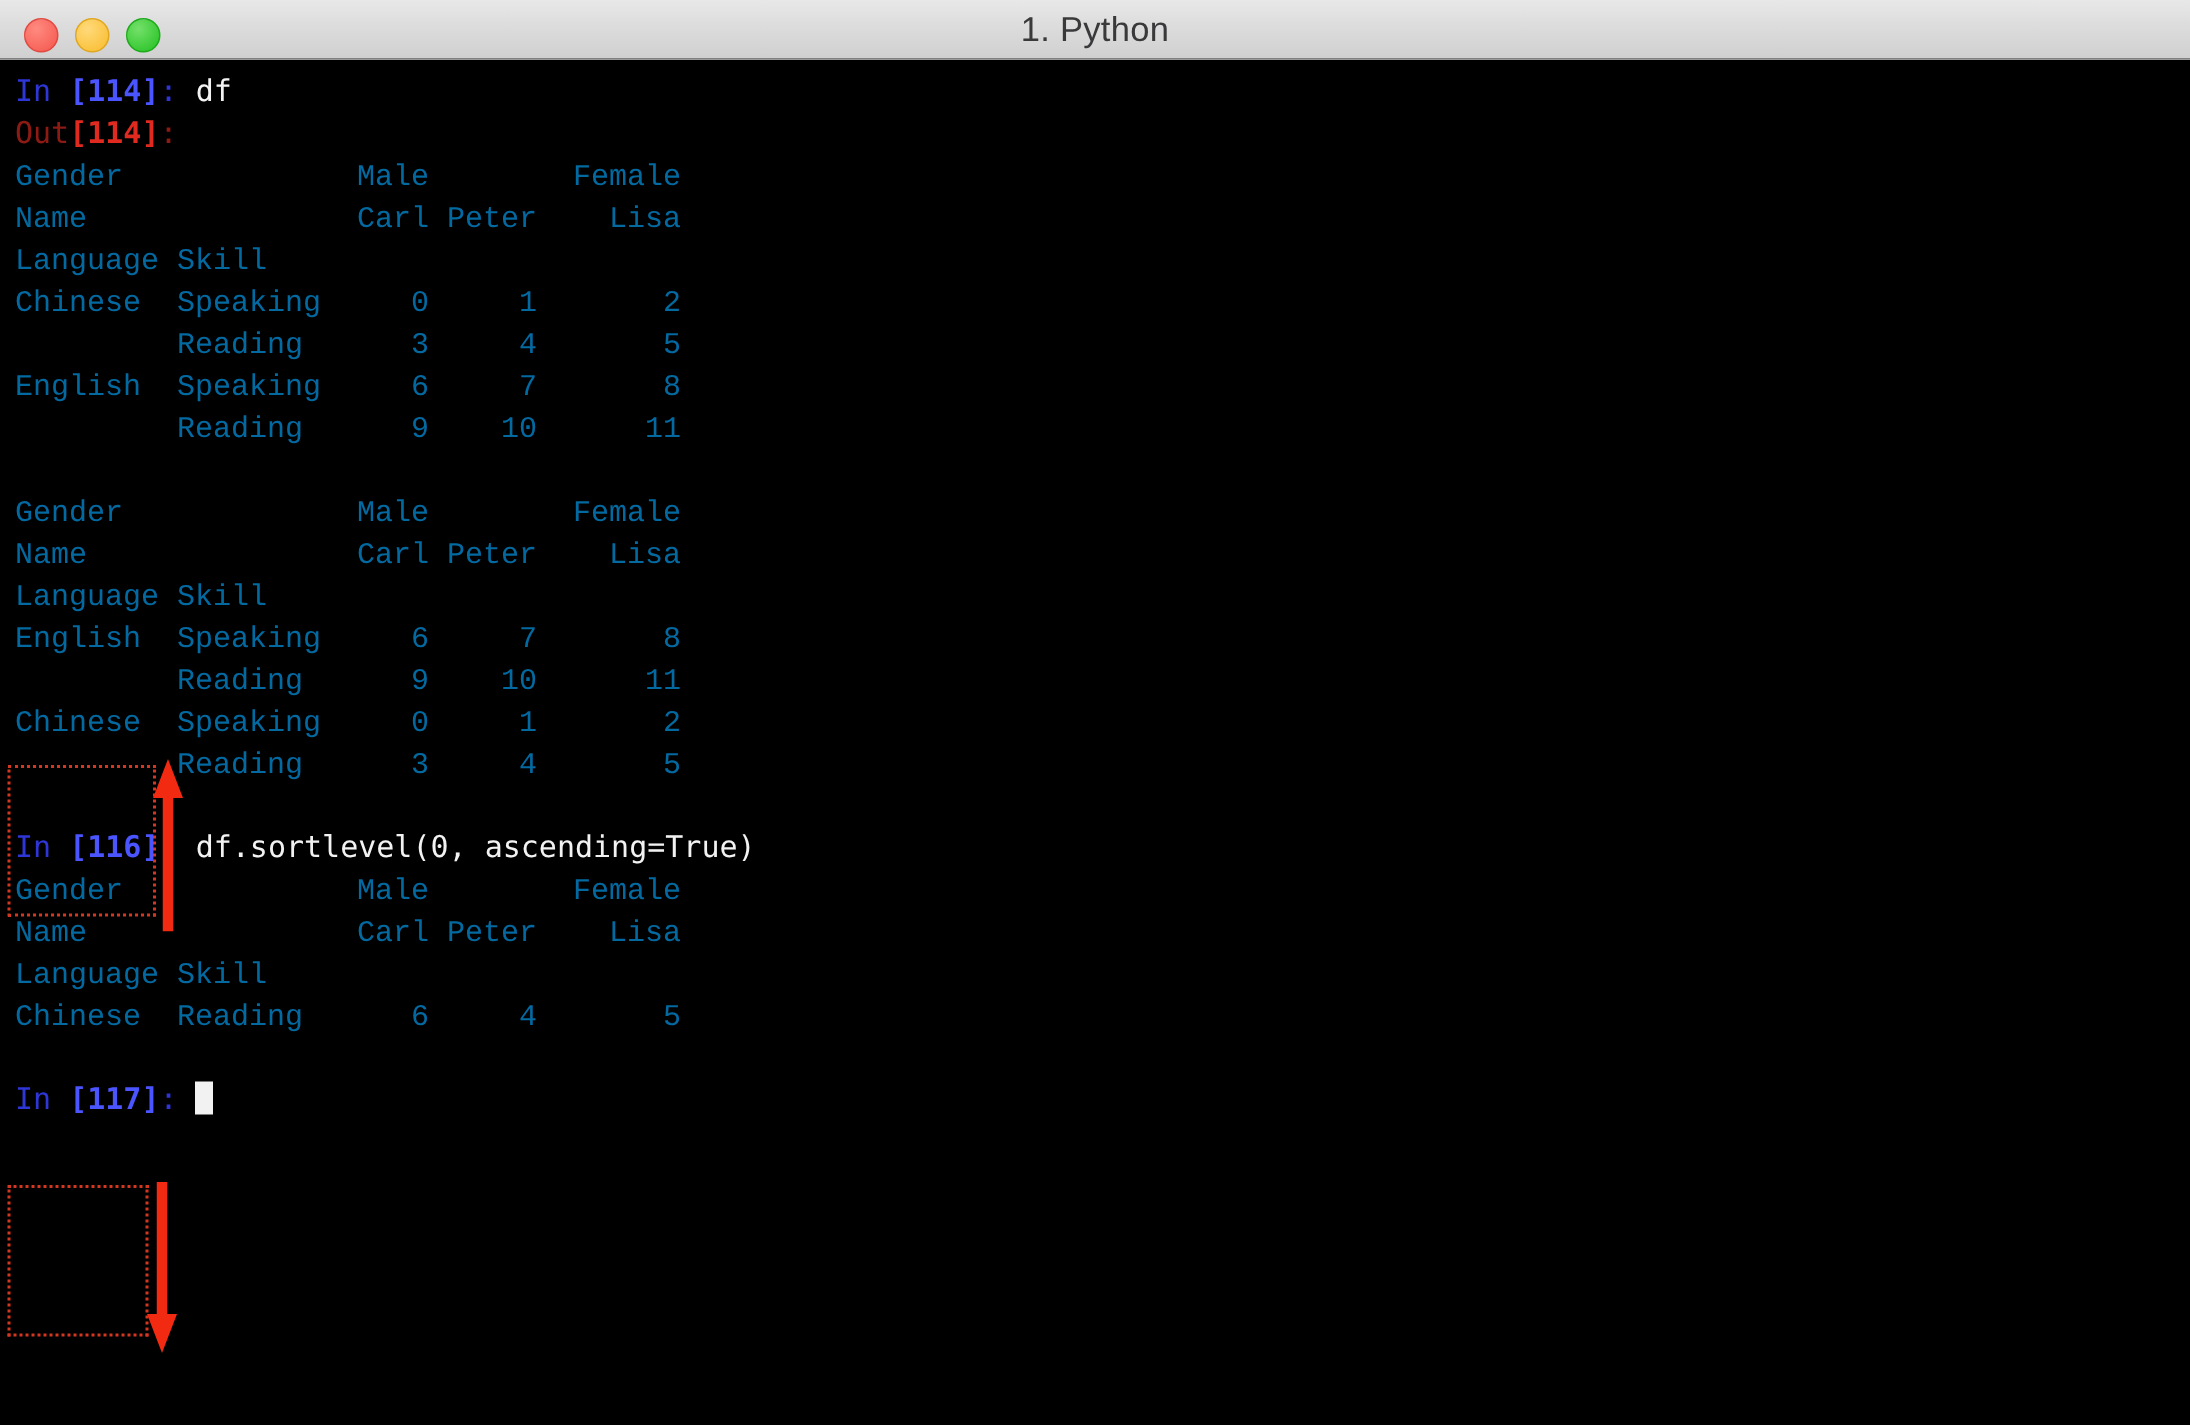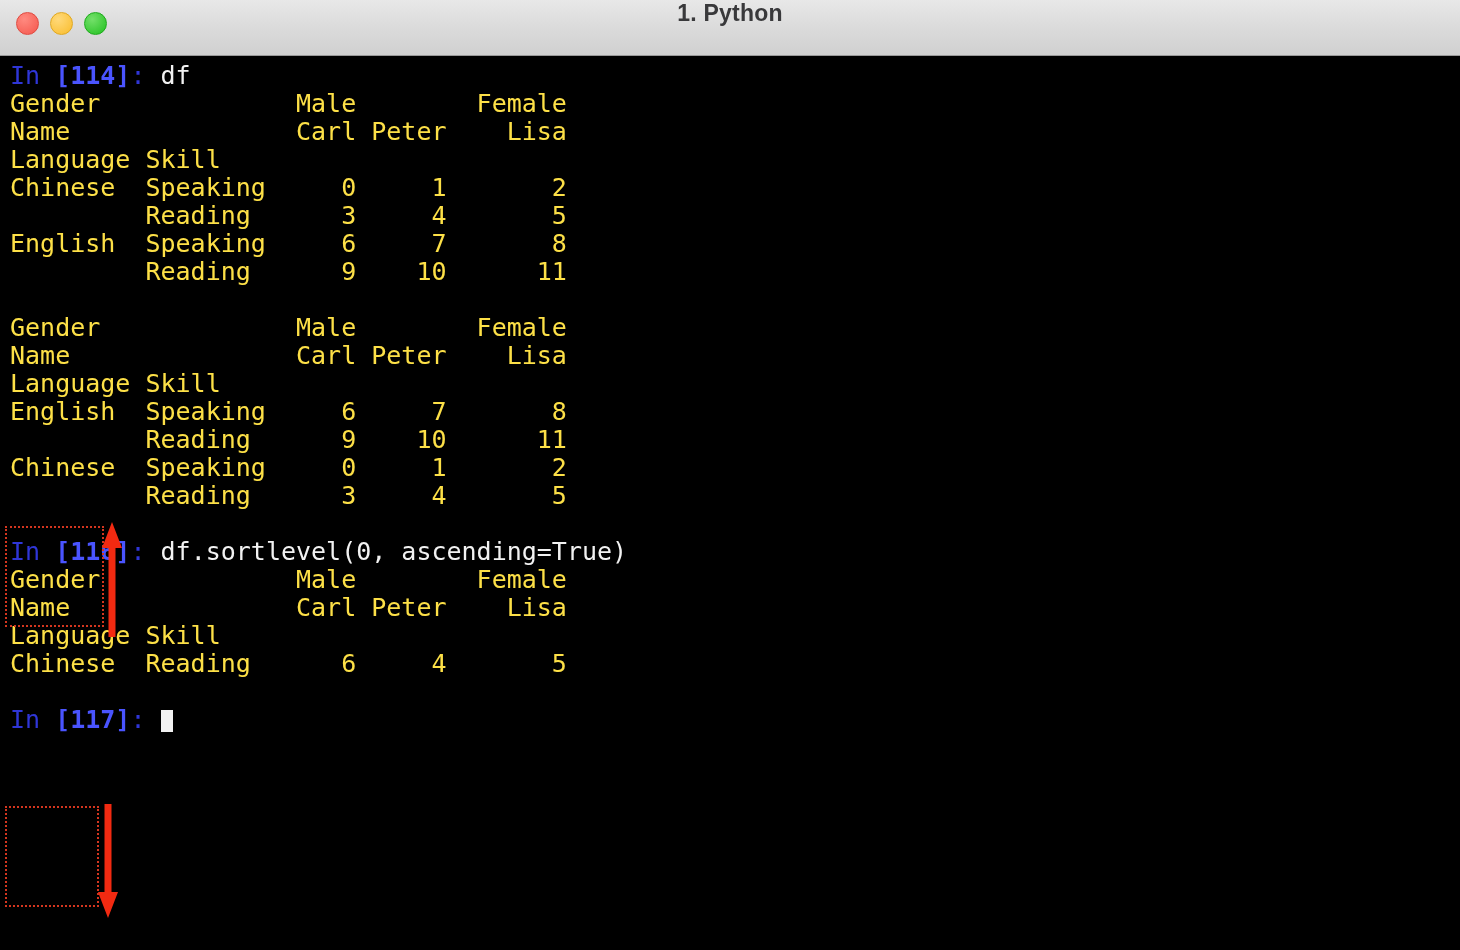--- a/index.html
+++ b/index.html
@@ -17,28 +17,28 @@
     position: relative;
     width: 1460px;
     height: 950px;
     background: #000000;
     overflow: hidden;
   }
 
   
   #titlebar {
     position: relative;
-    height: 56px;
+    height: 40px;
     width: 100%;
     box-sizing: border-box;
     background: linear-gradient(to bottom, #e8e8e8 0%, #dcdcdc 45%, #d0d0d0 100%);
     border-bottom: 1px solid #9a9a9a;
     display: flex;
+    align-items: center;
     justify-content: center;
-    font-weight: bold;
   }
   #traffic {
     position: absolute;
     left: 16px;
     top: 0;
     height: 46px;
     display: flex;
     align-items: center;
     gap: 11px;
   }
@@ -65,34 +65,34 @@
     position: relative;
     width: 1460px;
     height: 903px;
     background: #000000;
     padding: 6px 0 0 0;
     box-sizing: border-box;
   }
   .line {
     height: 28px;
     line-height: 28px;
-    font-size: 25px;
+    font-size: 20px;
     color: #e9e9e9;
     white-space: pre;
     padding-left: 10px;
     letter-spacing: 0px;
   }
   .line.blank { color: transparent; }
 
   .tok-in      { color: #2f36d8; }
   .tok-in-num  { color: #4a54ff; font-weight: bold; }
   .tok-out     { color: #8d1b14; }
   .tok-out-num { color: #e02a20; font-weight: bold; }
   .tok-code    { color: #f2f2f2; }
-  .tok-plain   { color: #fde047; }
+  .tok-plain   { color: #0369a1; font-family: Liberation Mono, monospace; }
 
   .cursor {
     display: inline-block;
     width: 12px;
     height: 22px;
     background: #f2f2f2;
     vertical-align: -4px;
   }
 
   
@@ -117,20 +117,21 @@
       <span class="light close"></span>
       <span class="light min"></span>
       <span class="light zoom"></span>
     </div>
     <div id="title-text">1. Python</div>
   </div>
 
   <div id="terminal">
     <div id="lines">
         <div class="line"><span class="tok-in">In </span><span class="tok-in-num">[114]</span><span class="tok-in">: </span><span class="tok-code">df</span></div>
+        <div class="line"><span class="tok-out">Out</span><span class="tok-out-num">[114]</span><span class="tok-out">:</span></div>
         <div class="line"><span class="tok-plain">Gender             Male        Female</span></div>
         <div class="line"><span class="tok-plain">Name               Carl Peter    Lisa</span></div>
         <div class="line"><span class="tok-plain">Language Skill</span></div>
         <div class="line"><span class="tok-plain">Chinese  Speaking     0     1       2</span></div>
         <div class="line"><span class="tok-plain">         Reading      3     4       5</span></div>
         <div class="line"><span class="tok-plain">English  Speaking     6     7       8</span></div>
         <div class="line"><span class="tok-plain">         Reading      9    10      11</span></div>
         <div class="line blank"> </div>
         <div class="line"><span class="tok-plain">Gender             Male        Female</span></div>
         <div class="line"><span class="tok-plain">Name               Carl Peter    Lisa</span></div>

